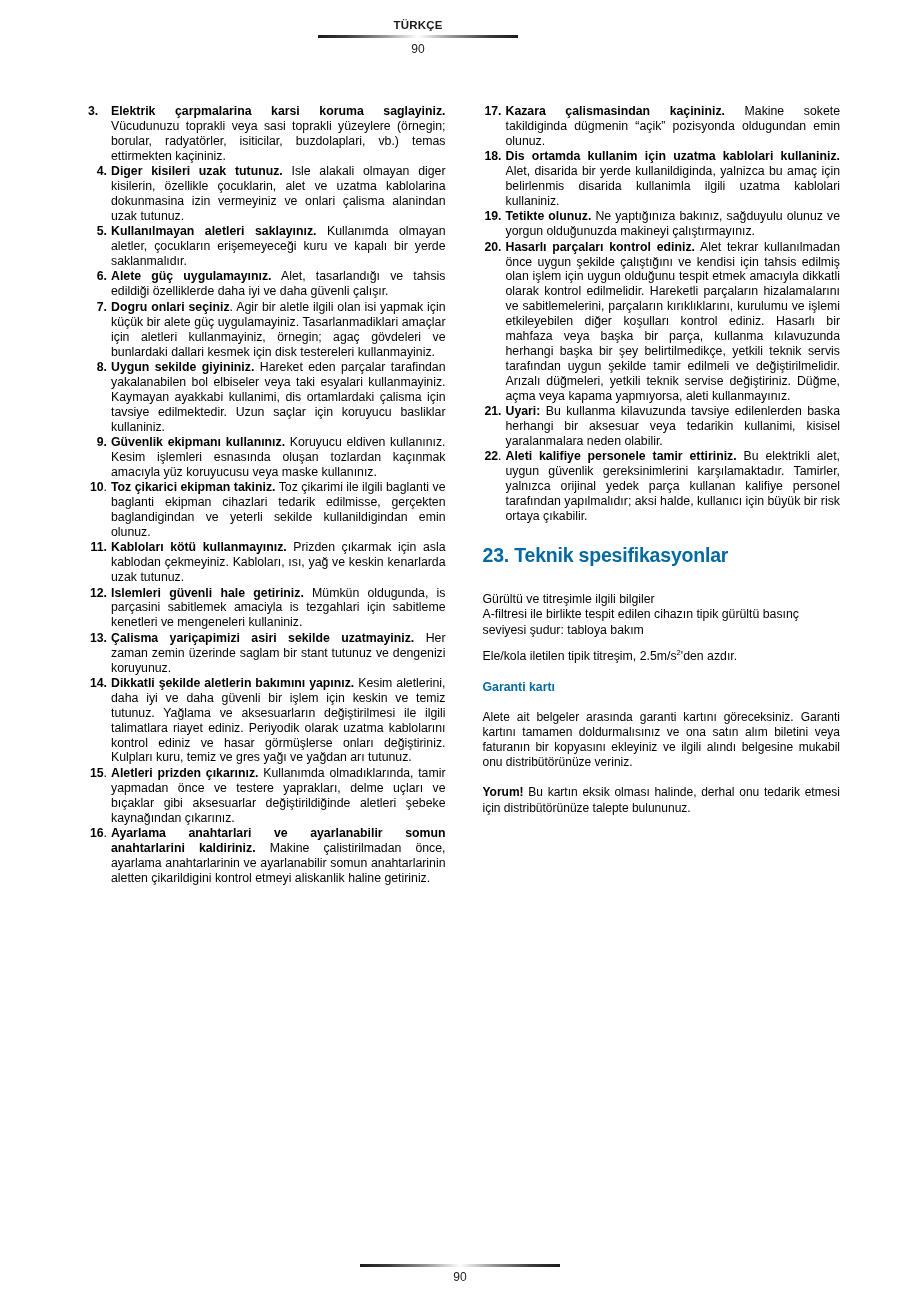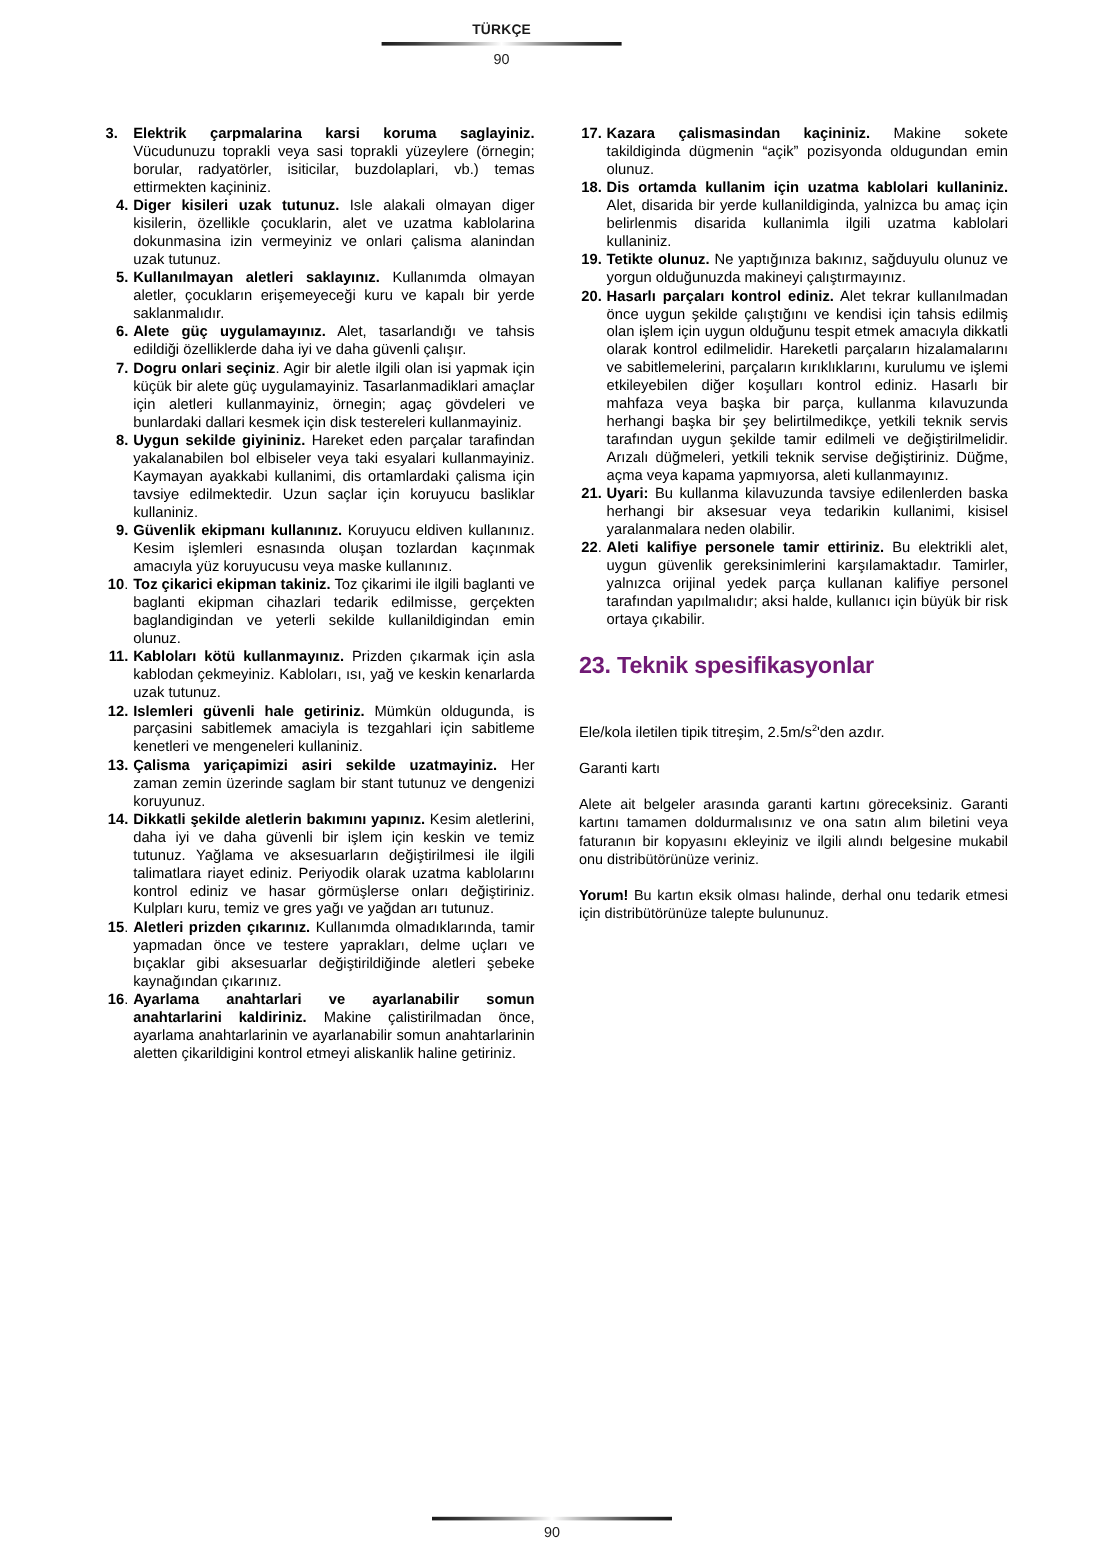--- a/index.html
+++ b/index.html
@@ -118,28 +118,28 @@
     text-align: left;
   }
 
   
   h2.section-heading {
     font-size: 19.5px;
     font-weight: bold;
     line-height: 24px;
     margin: 19px 0 14px 0;
     letter-spacing: -0.2px;
-    color: #701a75;
+    color: #0369a1;
   }
   h3.sub-heading {
     font-size: 12.3px;
-    font-weight: normal;
+    font-weight: bold;
     line-height: 16px;
     margin: 14px 0 0 0;
-    color: #000000;
+    color: #0369a1;
   }
   p.body-text {
     font-size: 12px;
     line-height: 15.2px;
     margin: 0;
     text-align: justify;
     color: #000;
   }
   p.spec-line {
     font-size: 12.3px;
@@ -191,20 +191,24 @@
         <li><span class="num">20.</span><span class="lead">Hasarlı parçaları kontrol ediniz.</span><span> Alet tekrar kullanılmadan önce uygun şekilde çalıştığını ve kendisi için tahsis edilmiş olan işlem için uygun olduğunu tespit etmek amacıyla dikkatli olarak kontrol edilmelidir. Hareketli parçaların hizalamalarını ve sabitlemelerini, parçaların kırıklıklarını, kurulumu ve işlemi etkileyebilen diğer koşulları kontrol ediniz. Hasarlı bir mahfaza veya başka bir parça, kullanma kılavuzunda herhangi başka bir şey belirtilmedikçe, yetkili teknik servis tarafından uygun şekilde tamir edilmeli ve değiştirilmelidir. Arızalı düğmeleri, yetkili teknik servise değiştiriniz. Düğme, açma veya kapama yapmıyorsa, aleti kullanmayınız.</span></li>
         <li><span class="num">21.</span><span class="lead">Uyari:</span><span> Bu kullanma kilavuzunda tavsiye edilenlerden baska herhangi bir aksesuar veya tedarikin kullanimi, kisisel yaralanmalara neden olabilir.</span></li>
         <li><span class="num plain-dot">22</span><span class="lead">Aleti kalifiye personele tamir ettiriniz.</span><span> Bu elektrikli alet, uygun güvenlik gereksinimlerini karşılamaktadır. Tamirler, yalnızca orijinal yedek parça kullanan kalifiye personel tarafından yapılmalıdır; aksi halde, kullanıcı için büyük bir risk ortaya çıkabilir.</span></li>
       </ol>
 
     <h2 class="section-heading">23. Teknik spesifikasyonlar</h2>
 
 
     <div class="gap-sm"></div>
 
+    <div>
+        <p class="spec-line">Gürültü ve titreşimle ilgili bilgiler</p>
+        <p class="spec-line">A-filtresi ile birlikte tespit edilen cihazın tipik gürültü basınç seviyesi şudur: tabloya bakım</p>
+      </div>
 
     <div class="gap-sm"></div>
 
     <p class="spec-line">
       <span>Ele/kola iletilen tipik titreşim, 2.5m/s</span><sup>2</sup><span>'den azdır.</span>
     </p>
 
 
     <h3 class="sub-heading">Garanti kartı</h3>
 

